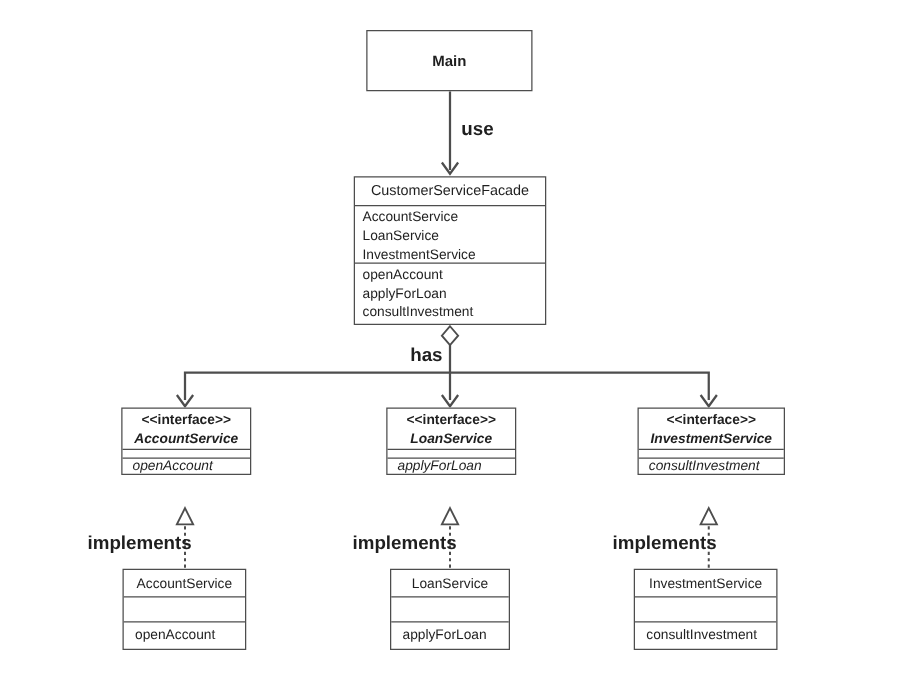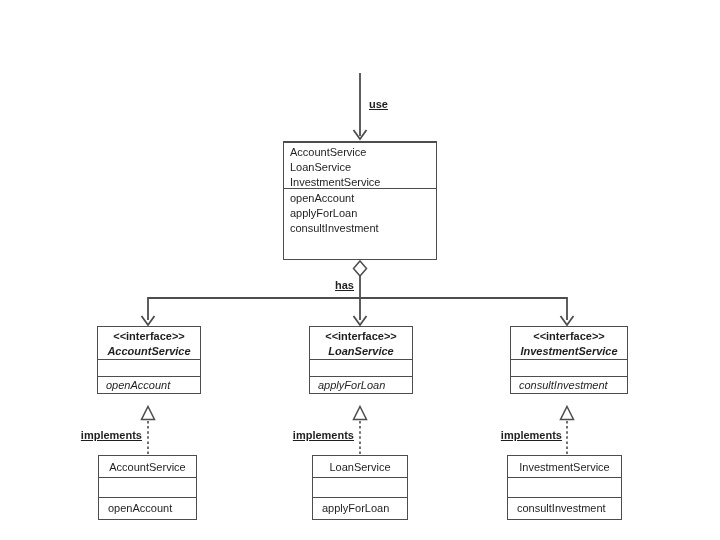--- a/index.html
+++ b/index.html
@@ -13,31 +13,31 @@
     box-sizing:border-box;display:flex;flex-direction:column;
   }
   .uml-box .sec{box-sizing:border-box;}
   .uml-box .sep{border-top:1.5px solid #4d4d4d;}
   .center-text{display:flex;align-items:center;justify-content:center;text-align:center;}
   .v-center{display:flex;align-items:center;}
   .bold{font-weight:bold;}
   .italic{font-style:italic;}
   .bold-italic{font-weight:bold;font-style:italic;}
   .fs12{font-size:12px;}
-  .edge-label{position:absolute;font-size:11px;font-weight:bold;line-height:14px;color:#1f1f1f;text-decoration:underline;}
+  .edge-label{position:absolute;font-size:15px;font-weight:bold;line-height:14px;color:#1f1f1f;}
   .right-align{text-align:right;}
   
   .main-box{left:293px;top:24px;width:133px;height:49px;}
   
   .facade-box{left:283px;top:141px;width:154px;height:119px;}
   .facade-title{height:22px;font-size:11.5px;}
   .facade-attrs{height:46px;padding:2px 4px 0 6px;line-height:15px;font-size:11px;}
   .facade-methods{height:48px;padding:2px 4px 0 6px;line-height:15px;font-size:11px;}
   
-  .iface-box{top:326px;height:68px;}
+  .iface-box{top:326px;height:54px;}
   .iface-left{left:97px;width:104px;}
   .iface-mid{left:309px;width:104px;}
   .iface-right{left:510px;width:118px;}
   .iface-title{height:33px;padding-top:2px;line-height:15px;font-size:11px;flex-direction:column;justify-content:flex-start;}
   .iface-empty{height:19px;}
   .iface-method{height:20px;padding-left:8px;font-size:11px;}
   
   .impl-box{top:455px;height:65px;}
   .impl-left{left:98px;width:99px;}
   .impl-mid{left:312px;width:96px;}
@@ -82,28 +82,32 @@
       <polygon points="360,406.5 366.5,419.5 353.5,419.5" fill="#ffffff" stroke-width="1.5"></polygon>
       <path d="M360,421 V455" stroke-width="1.6" stroke-dasharray="2.5,2.6"></path>
     </g>
 
     <g stroke="#4d4d4d" fill="none">
       <polygon points="567,406.5 573.5,419.5 560.5,419.5" fill="#ffffff" stroke-width="1.5"></polygon>
       <path d="M567,421 V455" stroke-width="1.6" stroke-dasharray="2.5,2.6"></path>
     </g>
   </svg>
 
+  <div class="uml-box main-box">
+    <div class="sec center-text bold fs12" style="flex:1">Main</div>
+  </div>
 
   <div class="edge-label use-label">use</div>
   <div class="edge-label right-align has-label">has</div>
   <div class="edge-label right-align impl-label-left">implements</div>
   <div class="edge-label right-align impl-label-mid">implements</div>
   <div class="edge-label right-align impl-label-right">implements</div>
 
   <div class="uml-box facade-box">
+    <div class="sec center-text facade-title">CustomerServiceFacade</div>
     <div class="sec sep facade-attrs">
       <div>AccountService</div>
       <div>LoanService</div>
       <div>InvestmentService</div>
     </div>
     <div class="sec sep facade-methods">
       <div>openAccount</div>
       <div>applyForLoan</div>
       <div>consultInvestment</div>
     </div>

